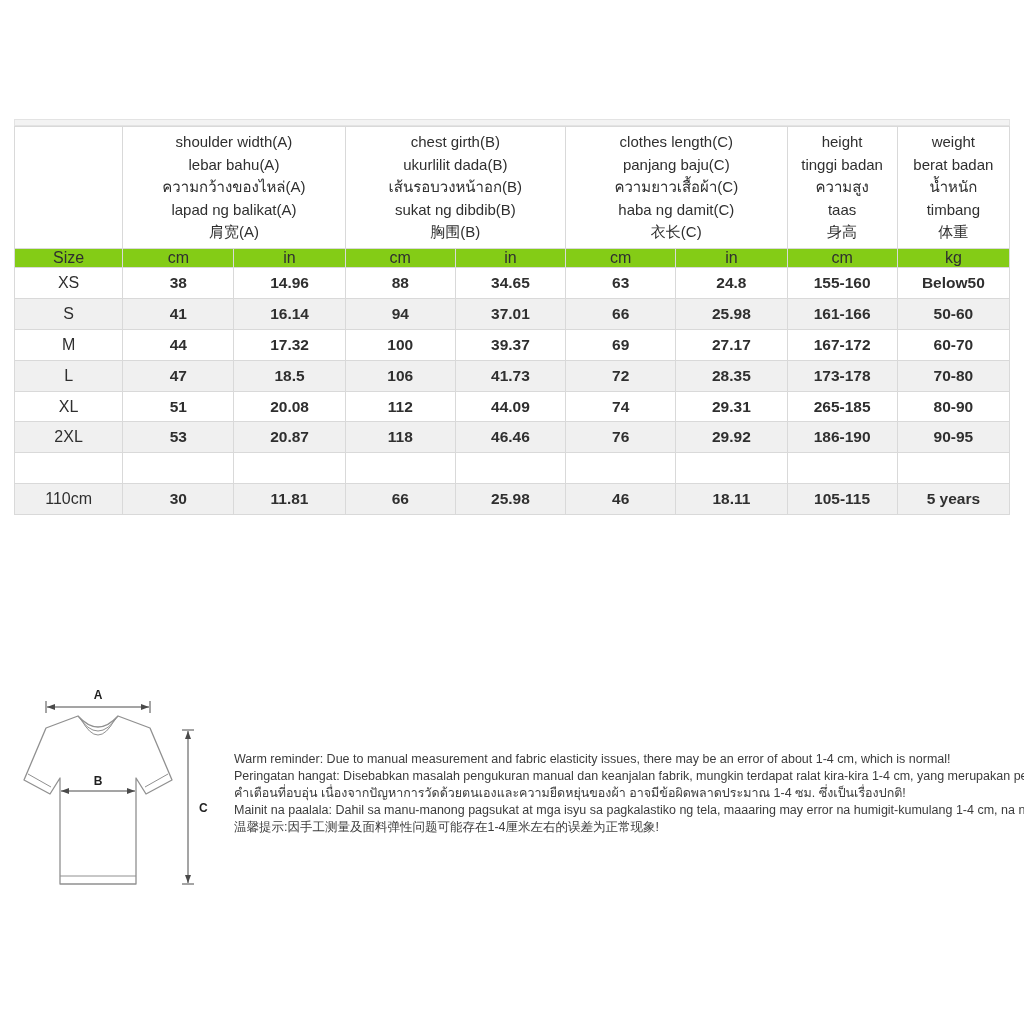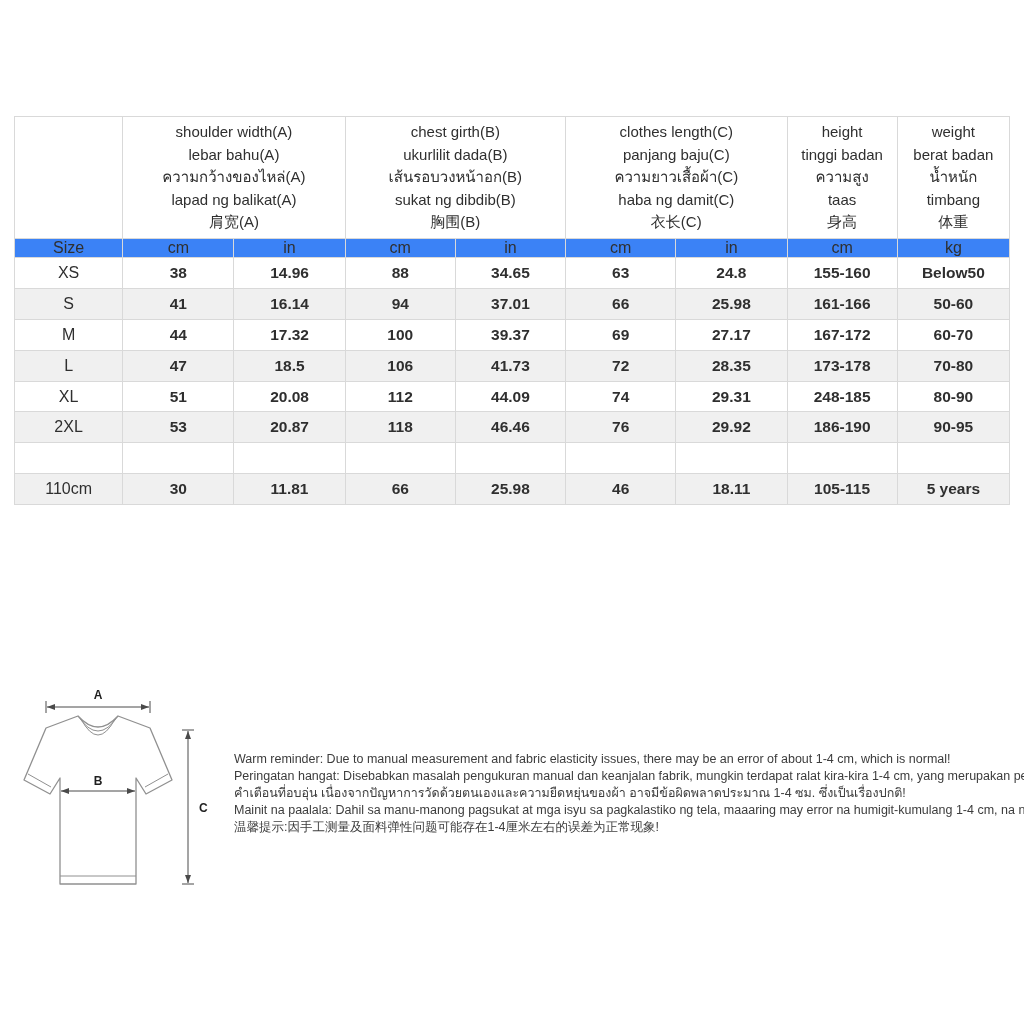--- a/index.html
+++ b/index.html
@@ -5,32 +5,32 @@
   html,body { margin:0; padding:0; background:#ffffff; }
   body { width:1024px; height:1024px; font-family:"Liberation Sans", sans-serif; }
   .page { position:relative; width:1024px; height:1024px; background:#fff; overflow:hidden; }
 
   .table-top-sliver {
     position:absolute; left:14px; top:119px; width:996px; height:7px;
     background:#f3f3f3; border:1px solid #e3e3e3; box-sizing:border-box;
   }
 
   table.size-table {
-    position:absolute; left:14px; top:116px; width:996px;
+    position:absolute; left:14px; top:126px; width:996px;
     border-collapse:collapse; table-layout:fixed;
   }
   .size-table th, .size-table td {
     border:1px solid #d9d9d9; text-align:center; vertical-align:middle;
     padding:0; color:#2f2f2f; overflow:hidden; white-space:nowrap;
   }
   tr.head-row { height:122px; background:#ffffff; }
   tr.head-row th { font-weight:400; font-size:15px; line-height:22.5px; }
   .hl { display:block; }
 
-  tr.units-row { height:15px; background:#3b82f6; }
+  tr.units-row { height:15px; background:#84cc16; }
   tr.units-row td { font-size:16px; font-weight:400; }
 
   tbody tr { height:30.9px; }
   tbody tr:nth-child(odd)  { background:#ffffff; }
   tbody tr:nth-child(even) { background:#f0f0f0; }
   tbody td { font-size:15.5px; font-weight:700; }
   tbody td:first-child { font-weight:400; font-size:16px; }
 
   .bottom {
     position:absolute; left:18px; top:688px; width:990px;
@@ -158,21 +158,21 @@
           <td>70-80</td>
         </tr>
       <tr>
           <td>XL</td>
           <td>51</td>
           <td>20.08</td>
           <td>112</td>
           <td>44.09</td>
           <td>74</td>
           <td>29.31</td>
-          <td>248-185</td>
+          <td>265-185</td>
           <td>80-90</td>
         </tr>
       <tr>
           <td>2XL</td>
           <td>53</td>
           <td>20.87</td>
           <td>118</td>
           <td>46.46</td>
           <td>76</td>
           <td>29.92</td>

